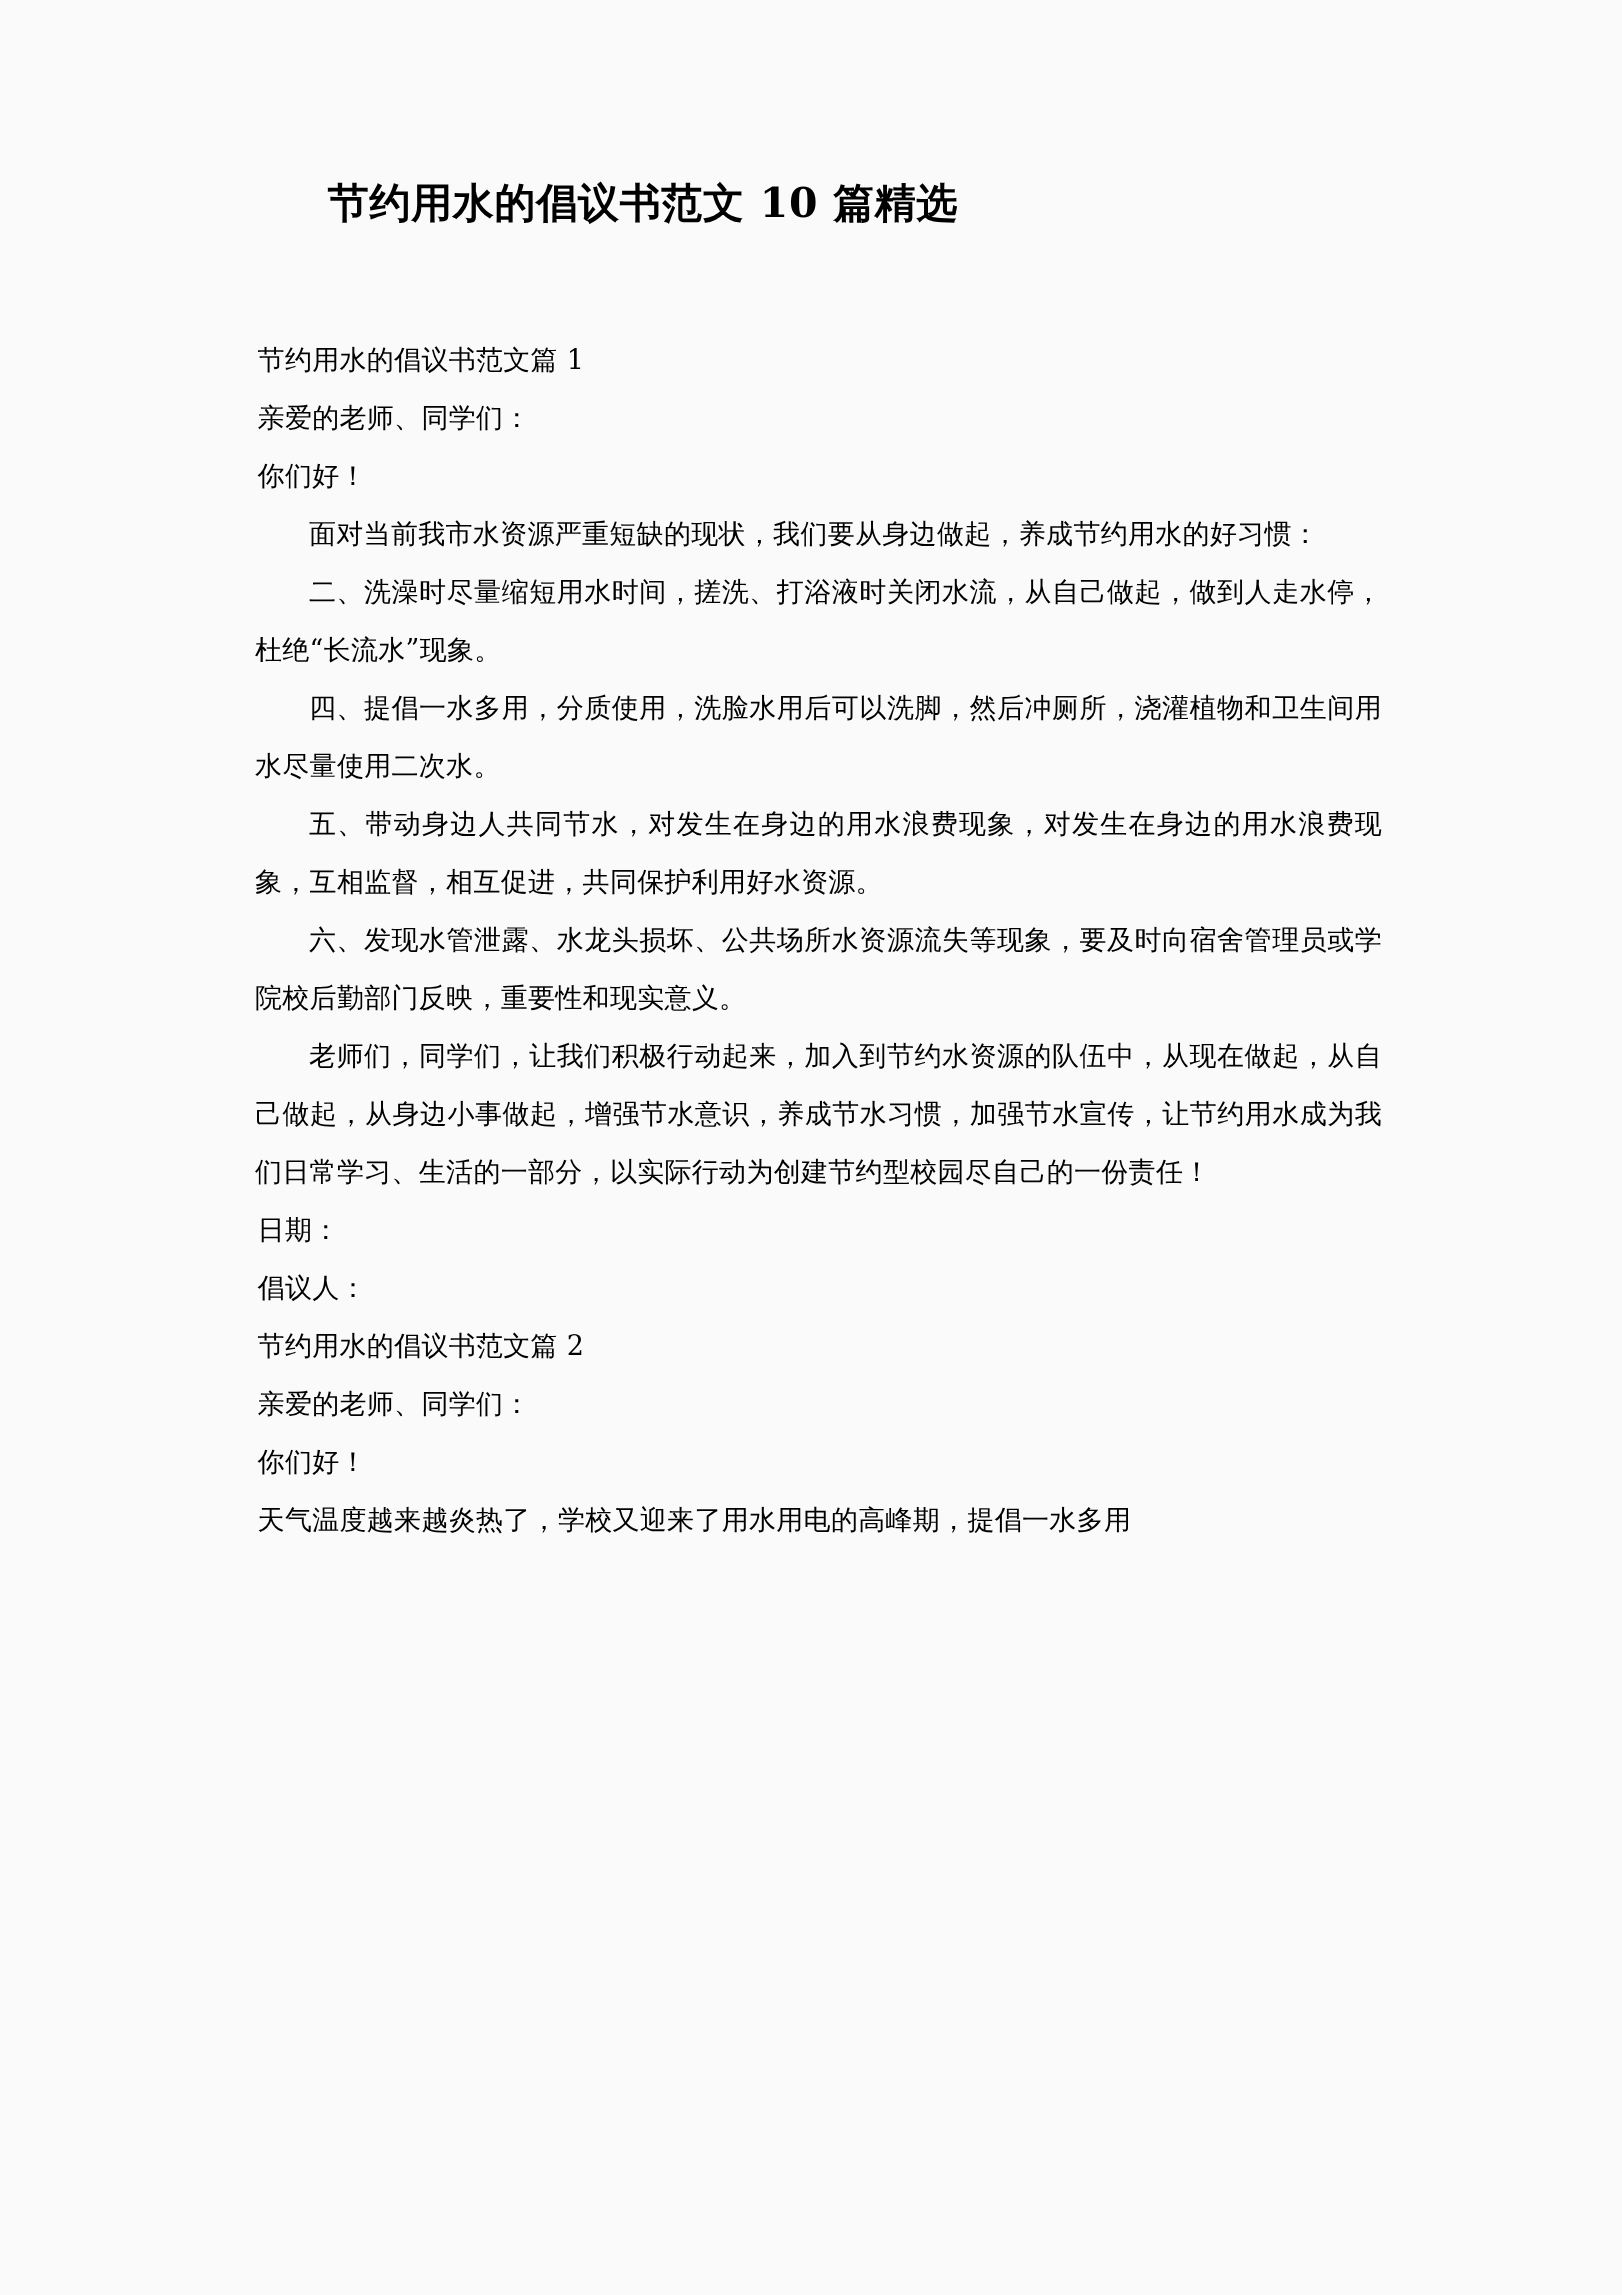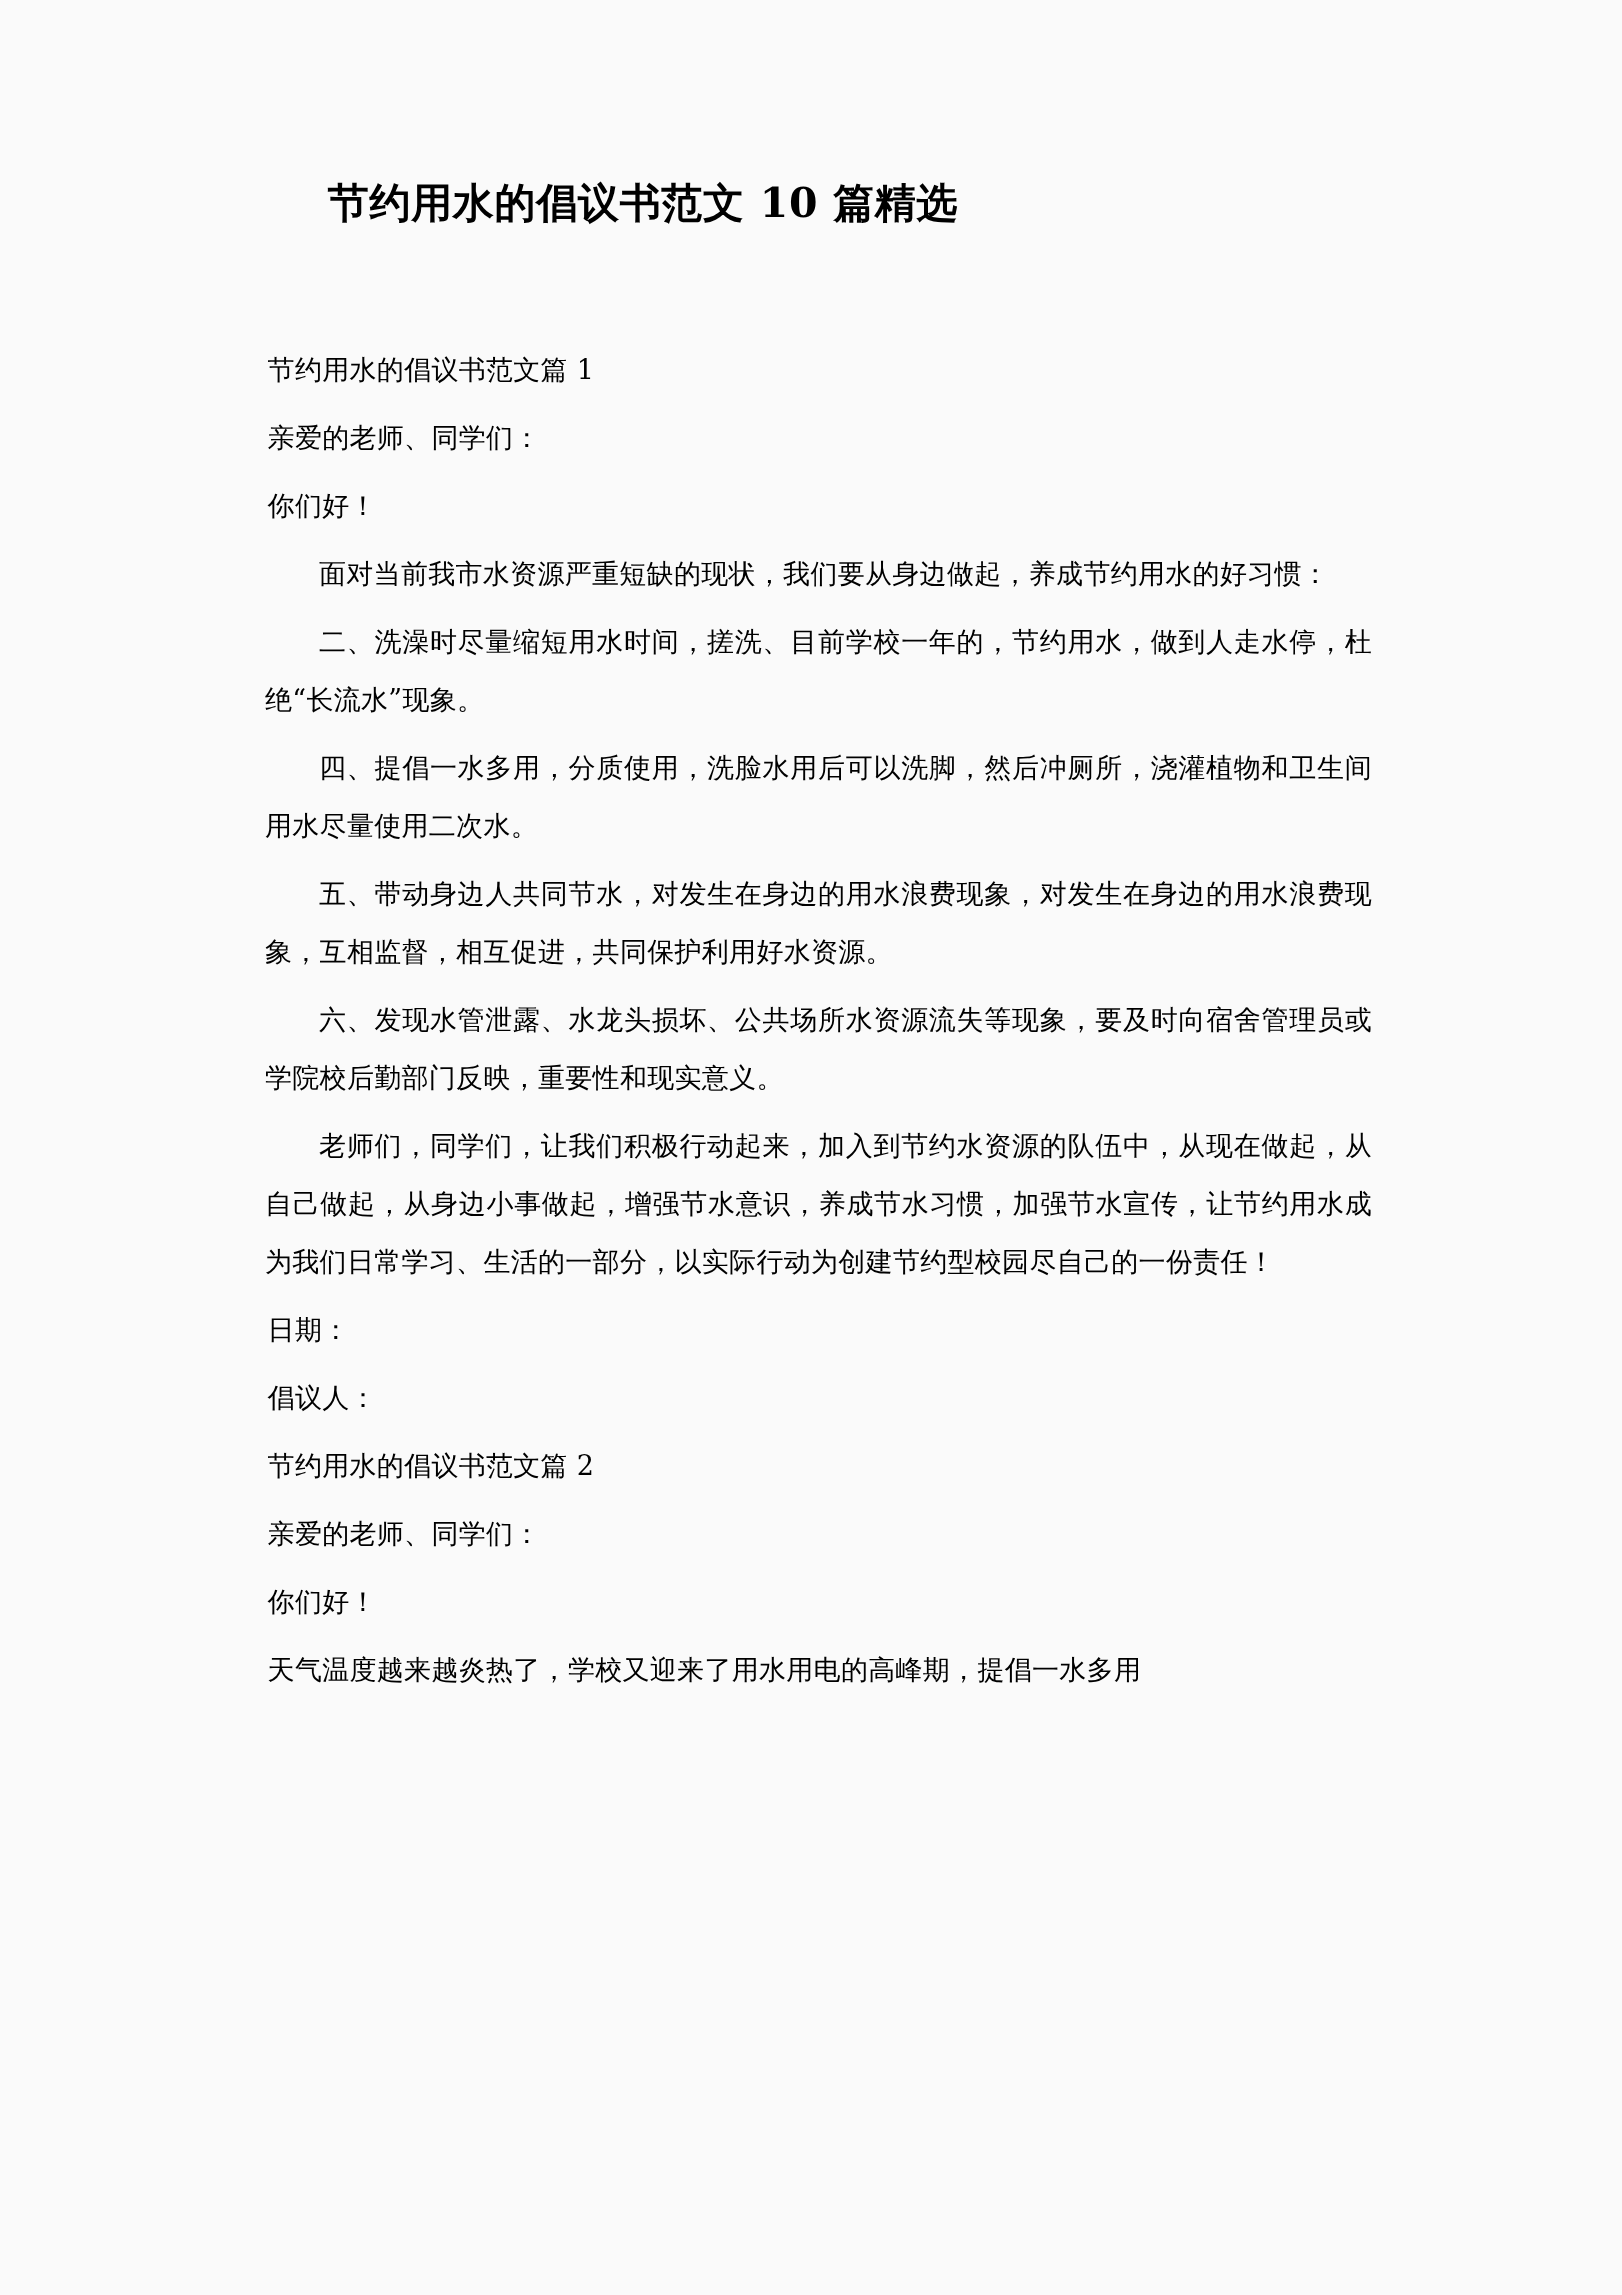--- a/index.html
+++ b/index.html
@@ -34,21 +34,21 @@
     left: 255px;
     top: 331px;
     width: 1127px;
   }
   .para {
     font-size: 27px;
     line-height: 58px;
     text-align: justify;
     text-justify: inter-character;
     text-align-last: left;
-    margin: 10px;
+    margin: 0;
     letter-spacing: 0.3px;
   }
   
   .indent2 {
     text-indent: 54px;
   }
   
   .indent1 {
     text-indent: 0;
     padding-left: 2.6px;
@@ -62,21 +62,21 @@
 
 <div class="page">
 
   <div class="doc-title">节约用水的倡议书范文 10 篇精选</div>
 
   <div class="body-block">
       <p class="para indent1">节约用水的倡议书范文篇 1</p>
       <p class="para indent1">亲爱的老师、同学们：</p>
       <p class="para indent1">你们好！</p>
       <p class="para indent2">面对当前我市水资源严重短缺的现状，我们要从身边做起，养成节约用水的好习惯：</p>
-      <p class="para indent2">二、洗澡时尽量缩短用水时间，搓洗、目前学校一年的，节约用水，做到人走水停，杜绝“长流水”现象。</p>
+      <p class="para indent2">二、洗澡时尽量缩短用水时间，搓洗、打浴液时关闭水流，从自己做起，做到人走水停，杜绝“长流水”现象。</p>
       <p class="para indent2">四、提倡一水多用，分质使用，洗脸水用后可以洗脚，然后冲厕所，浇灌植物和卫生间用水尽量使用二次水。</p>
       <p class="para indent2">五、带动身边人共同节水，对发生在身边的用水浪费现象，对发生在身边的用水浪费现象，互相监督，相互促进，共同保护利用好水资源。</p>
       <p class="para indent2">六、发现水管泄露、水龙头损坏、公共场所水资源流失等现象，要及时向宿舍管理员或学院校后勤部门反映，重要性和现实意义。</p>
       <p class="para indent2">老师们，同学们，让我们积极行动起来，加入到节约水资源的队伍中，从现在做起，从自己做起，从身边小事做起，增强节水意识，养成节水习惯，加强节水宣传，让节约用水成为我们日常学习、生活的一部分，以实际行动为创建节约型校园尽自己的一份责任！</p>
       <p class="para indent1">日期：</p>
       <p class="para indent1">倡议人：</p>
       <p class="para indent1">节约用水的倡议书范文篇 2</p>
       <p class="para indent1">亲爱的老师、同学们：</p>
       <p class="para indent1">你们好！</p>
       <p class="para indent1">天气温度越来越炎热了，学校又迎来了用水用电的高峰期，提倡一水多用</p>

